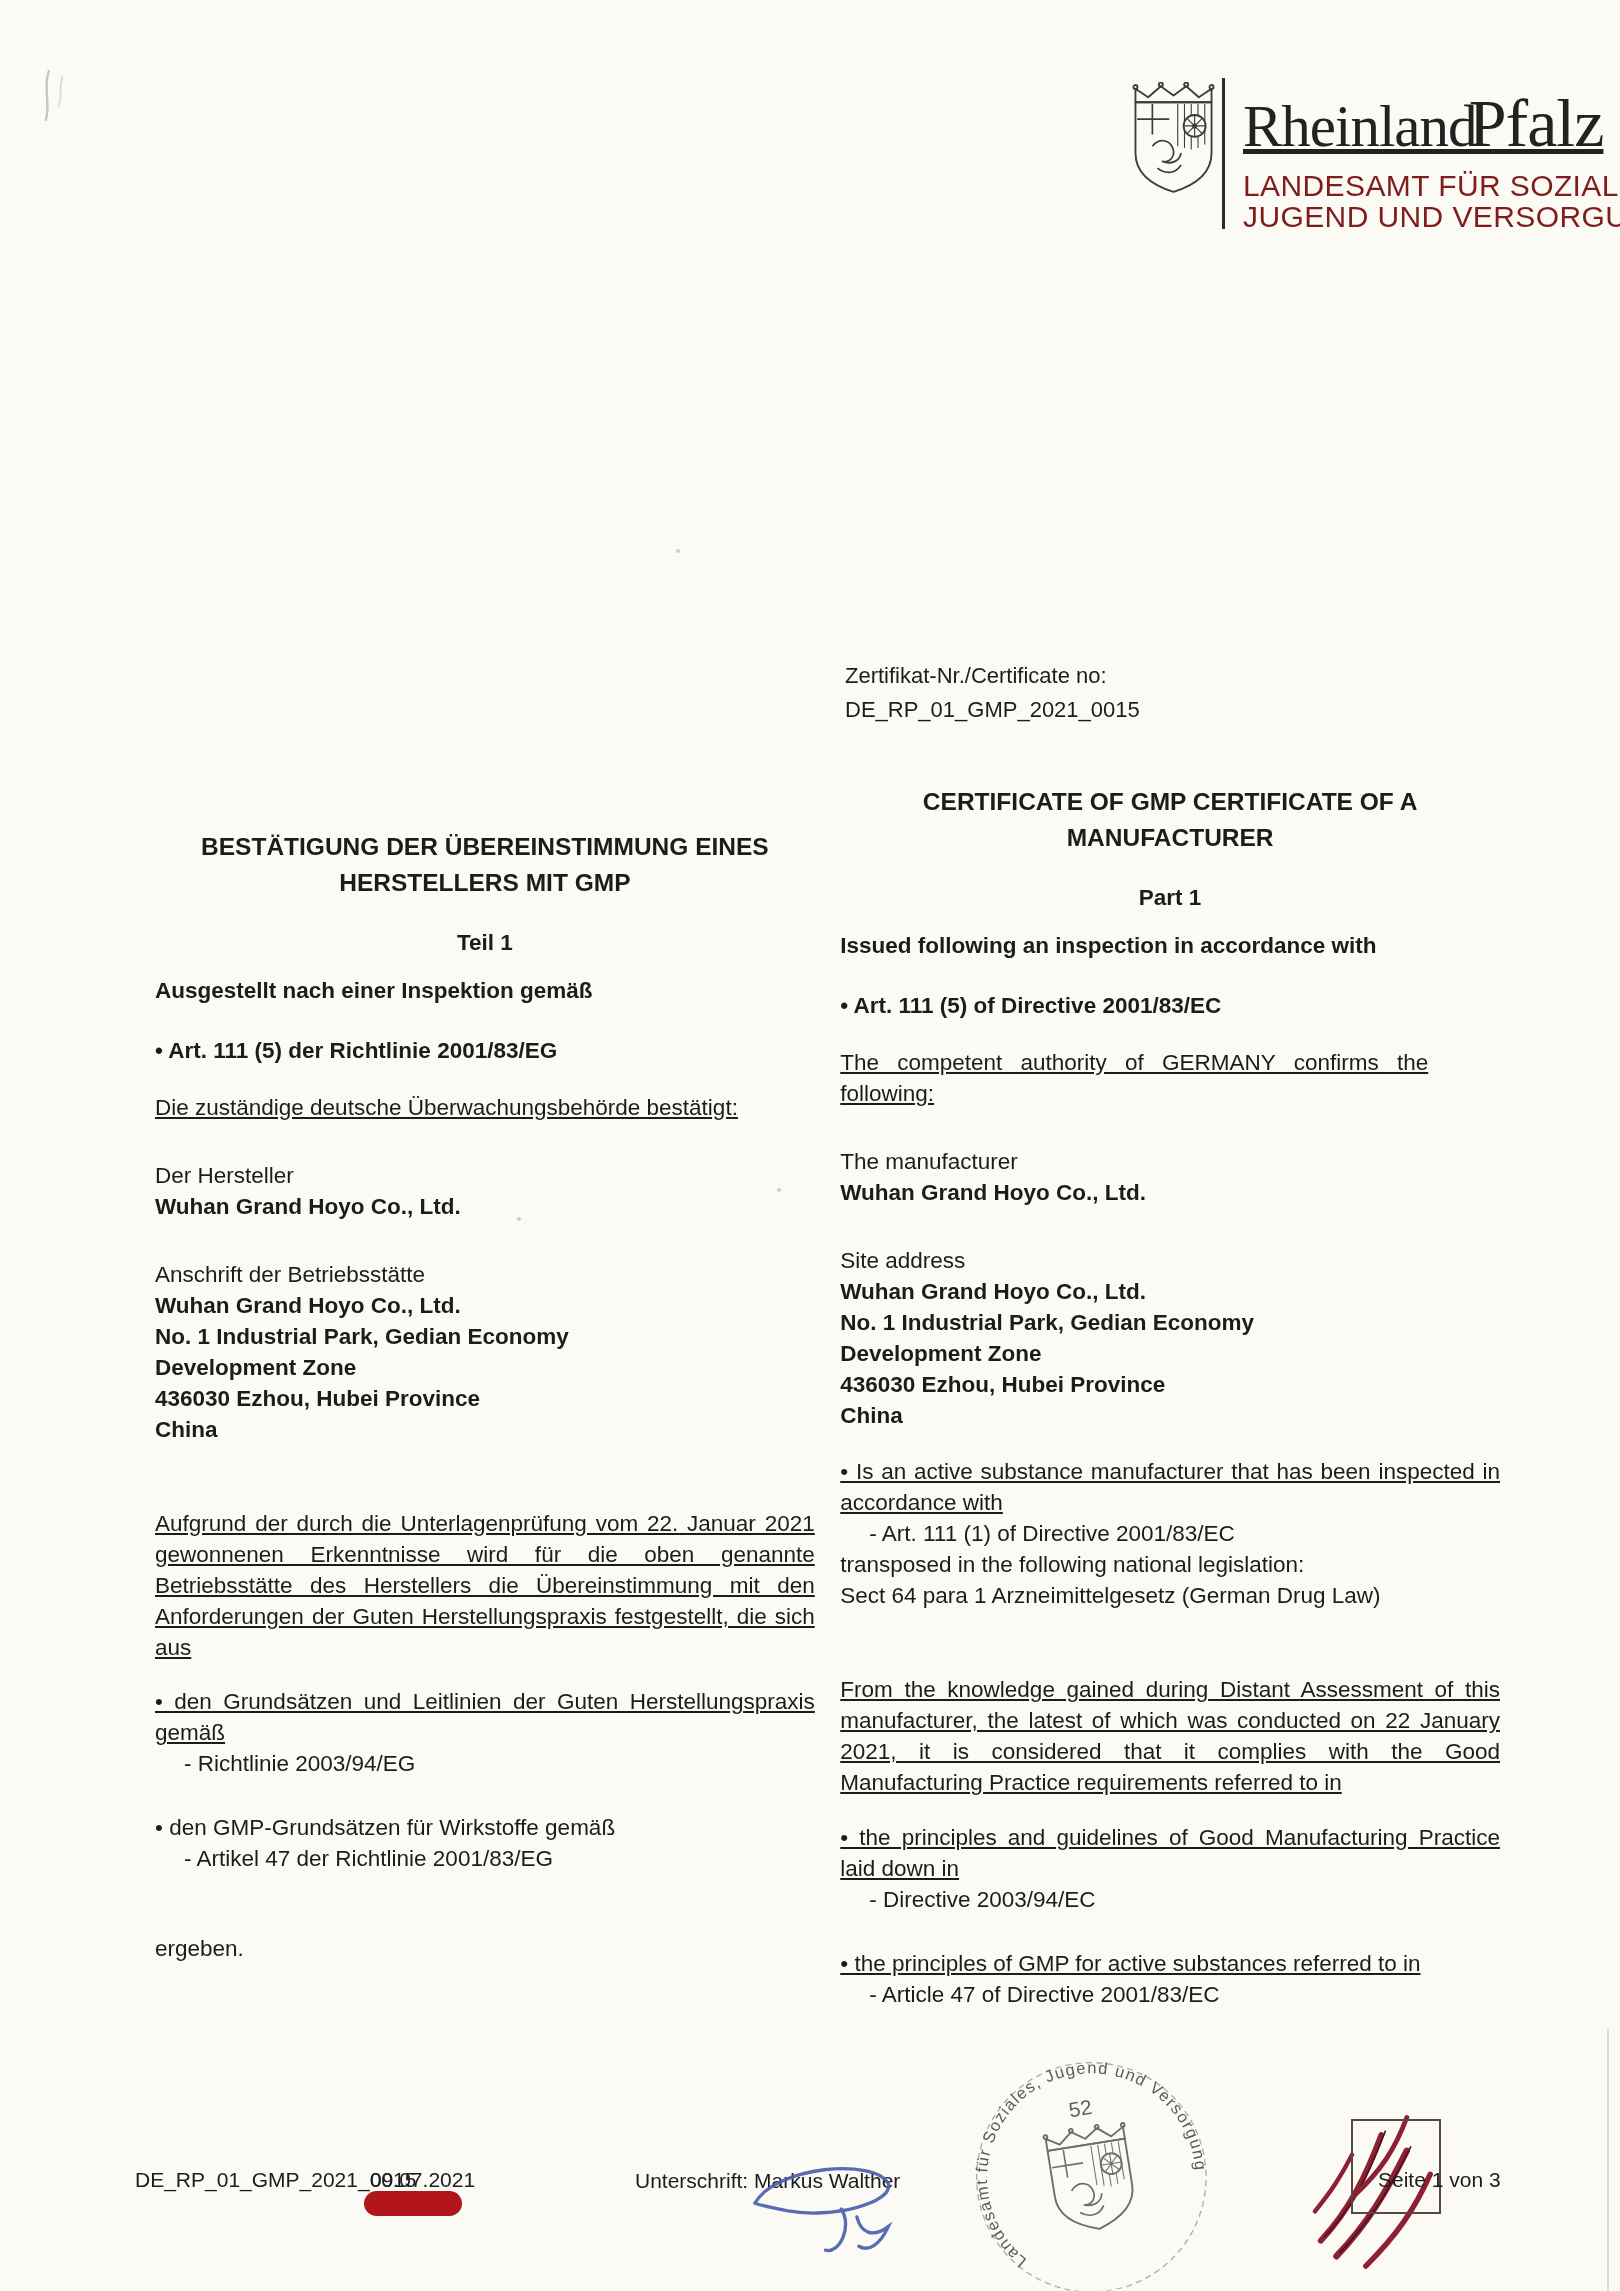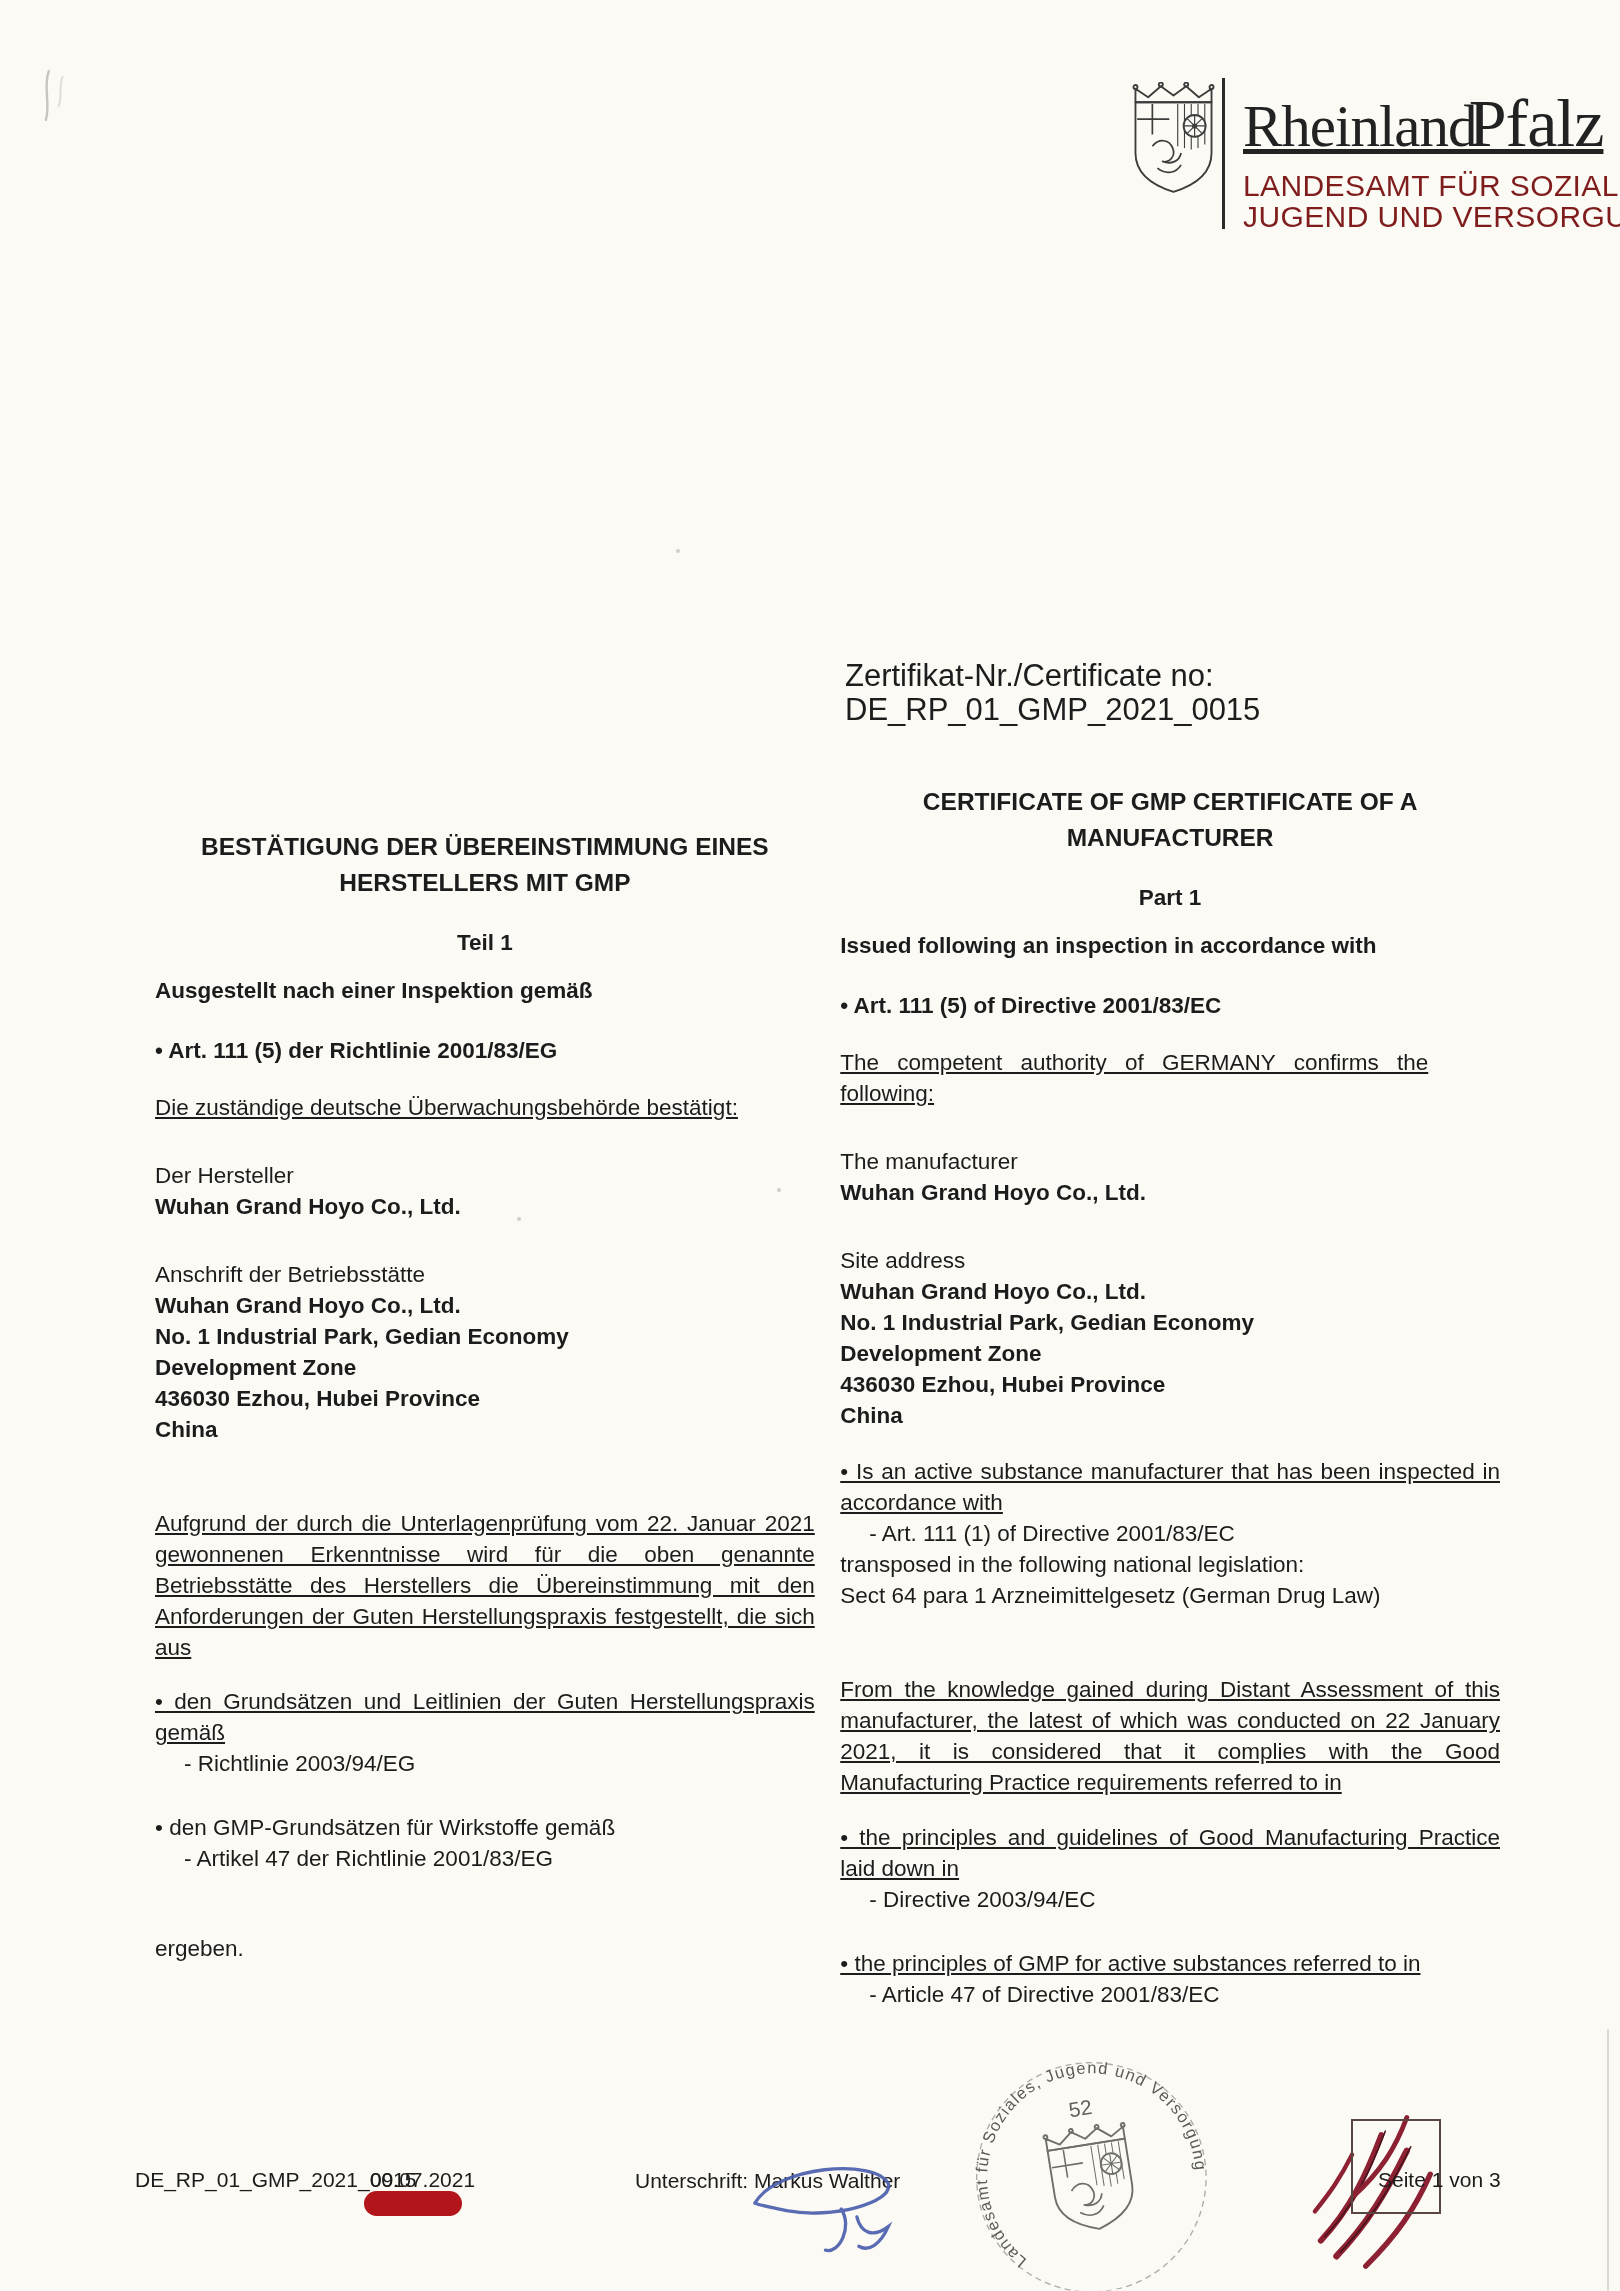--- a/index.html
+++ b/index.html
@@ -17,21 +17,21 @@
     letter-spacing:-1px;white-space:nowrap;text-decoration:underline;
   }
   .brand-word .pfalz{font-size:68px;margin-left:-7.8px;}
   .brand-sub{
     position:absolute;left:1243px;color:#7f1d1d;font-size:30px;font-weight:500;
     letter-spacing:0.4px;white-space:nowrap;
   }
   .brand-sub.l1{top:169px;}
   .brand-sub.l2{top:200px;}
   
-  .certno{position:absolute;left:845px;top:659px;font-size:31px;line-height:34px;color:#1d1d1d;}
+  .certno{position:absolute;left:845px;top:659px;font-size:22px;line-height:34px;color:#1d1d1d;}
   
   .columns{position:absolute;left:155px;top:784px;width:1345px;display:flex;gap:25.5px;align-items:center;}
   .col{flex:1;font-size:22.5px;line-height:31px;}
   .doc-title{font-size:24.5px;line-height:36px;font-weight:bold;text-align:center;}
   .t-center{text-align:center;}
   .bold{font-weight:bold;}
   .just{text-align:justify;text-decoration:underline;}
   .narrow{max-width:588px;}
   .sub{padding-left:29px;}
   .mt18{margin-top:17.6px}.mt24{margin-top:23.5px}.mt26{margin-top:25.5px}.mt30{margin-top:29px}

